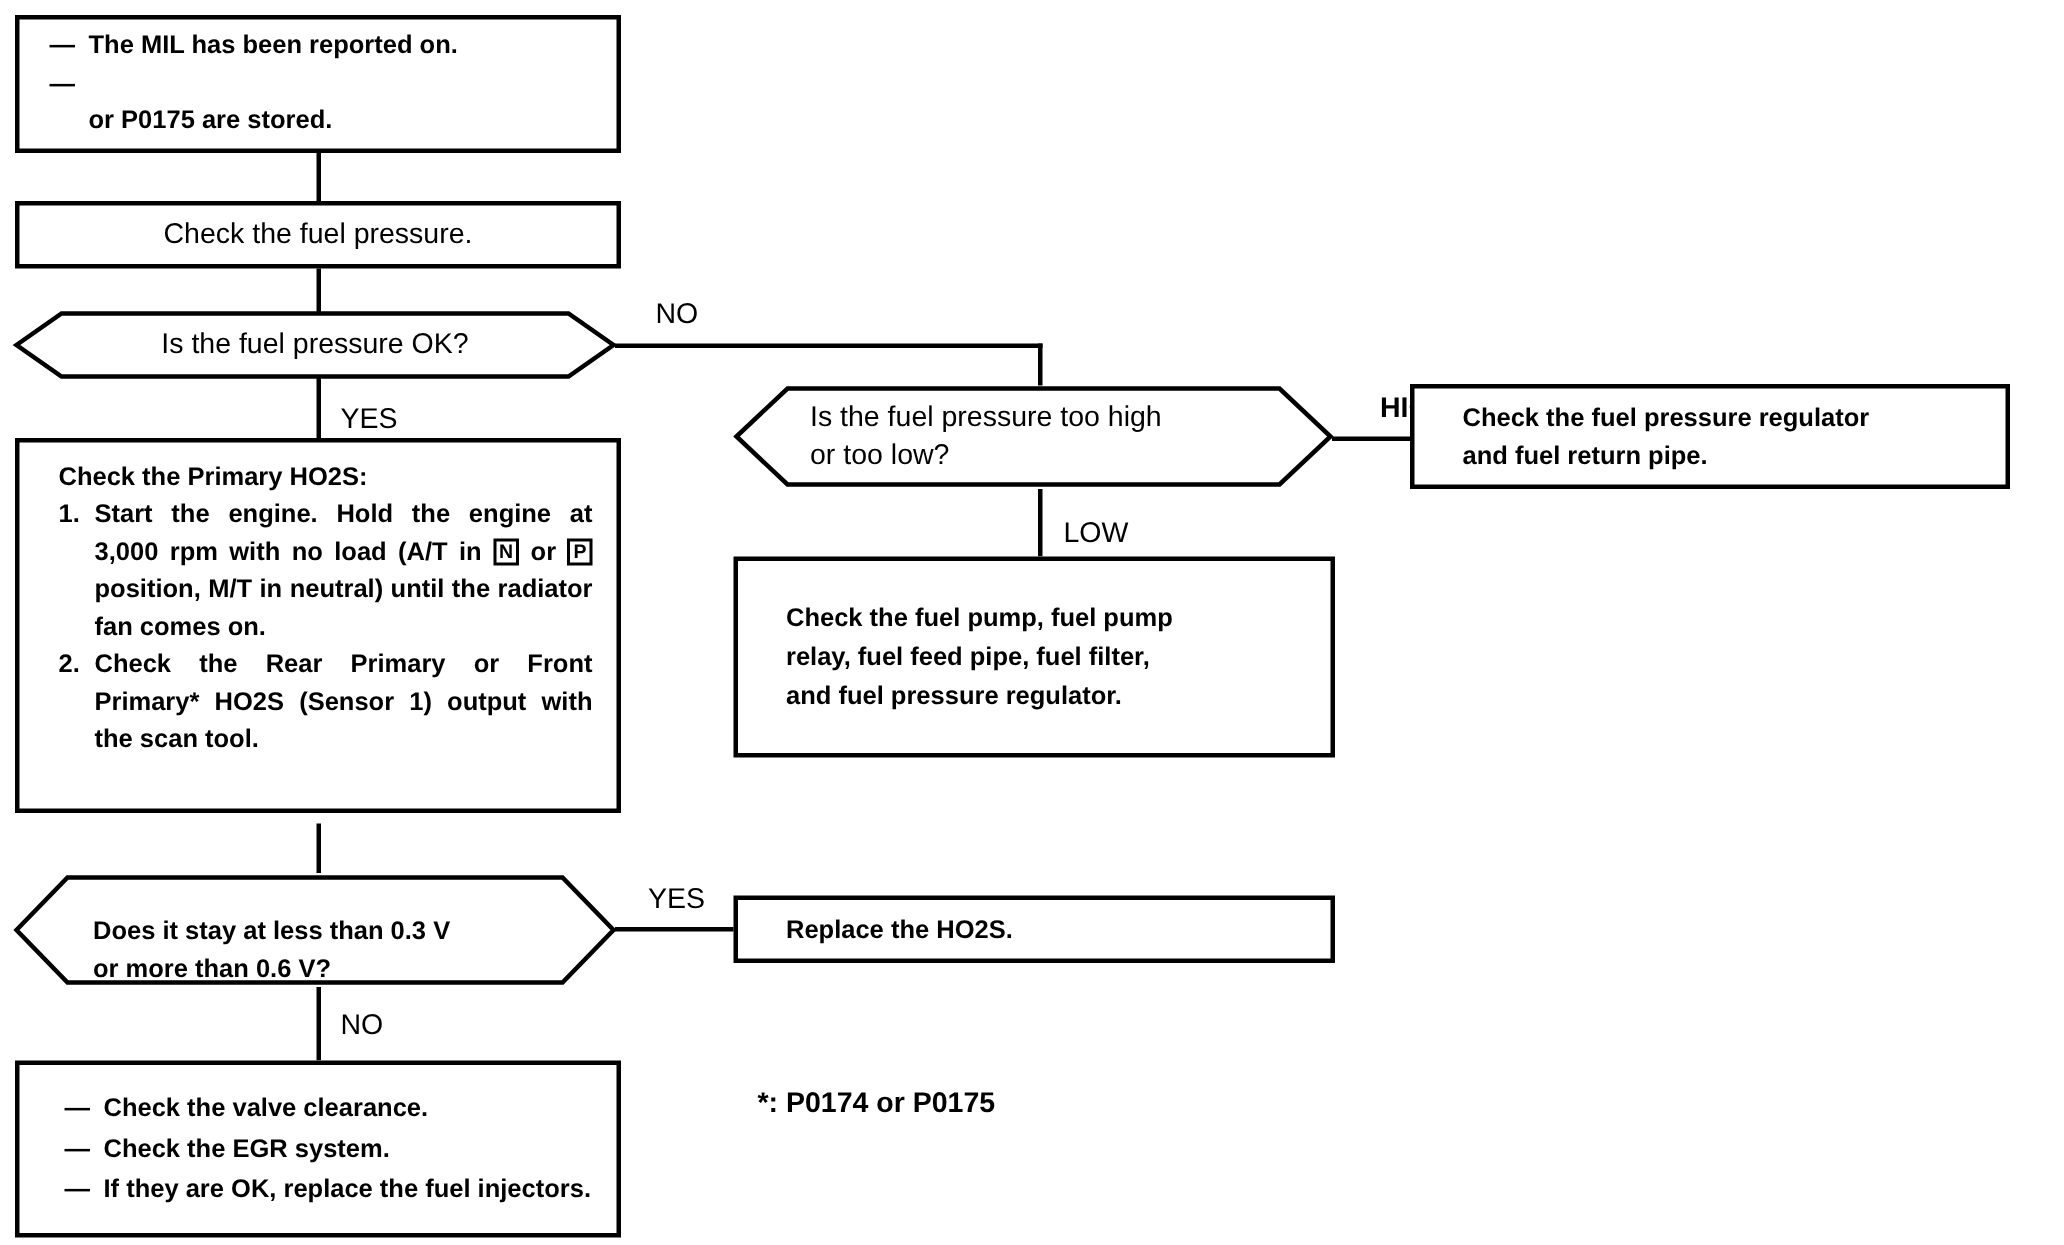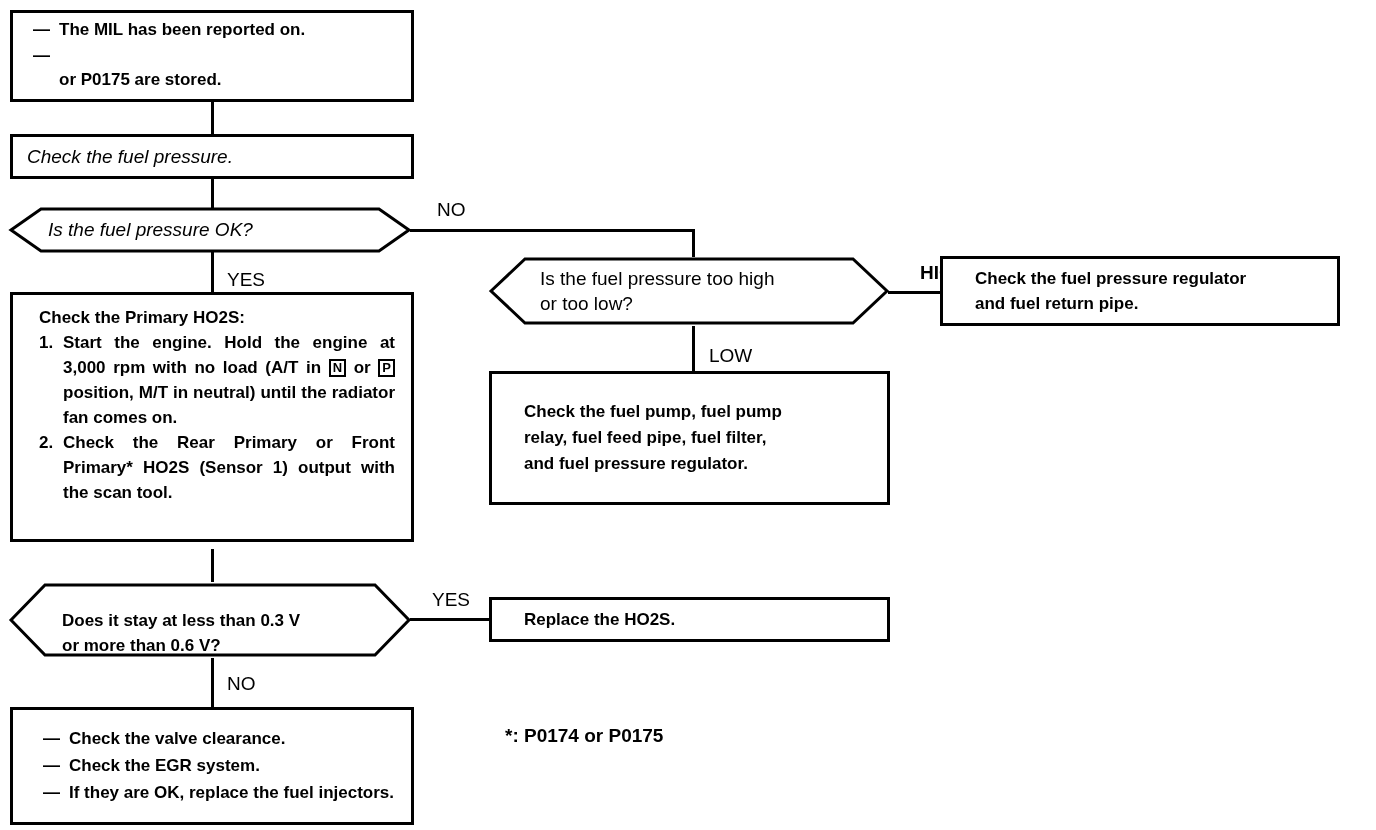--- a/index.html
+++ b/index.html
@@ -32,21 +32,21 @@
     padding: 0 14px;
     width: 100%;
   }
   .bold {
     font-weight: bold;
   }
   .reg {
     font-weight: normal;
   }
   .centered {
-    font-style: italic;
+    text-align: center;
   }
   
   .hex-wrap {
     position: absolute;
   }
   .hex-wrap svg {
     position: absolute;
     left: 0;
     top: 0;
     display: block;

